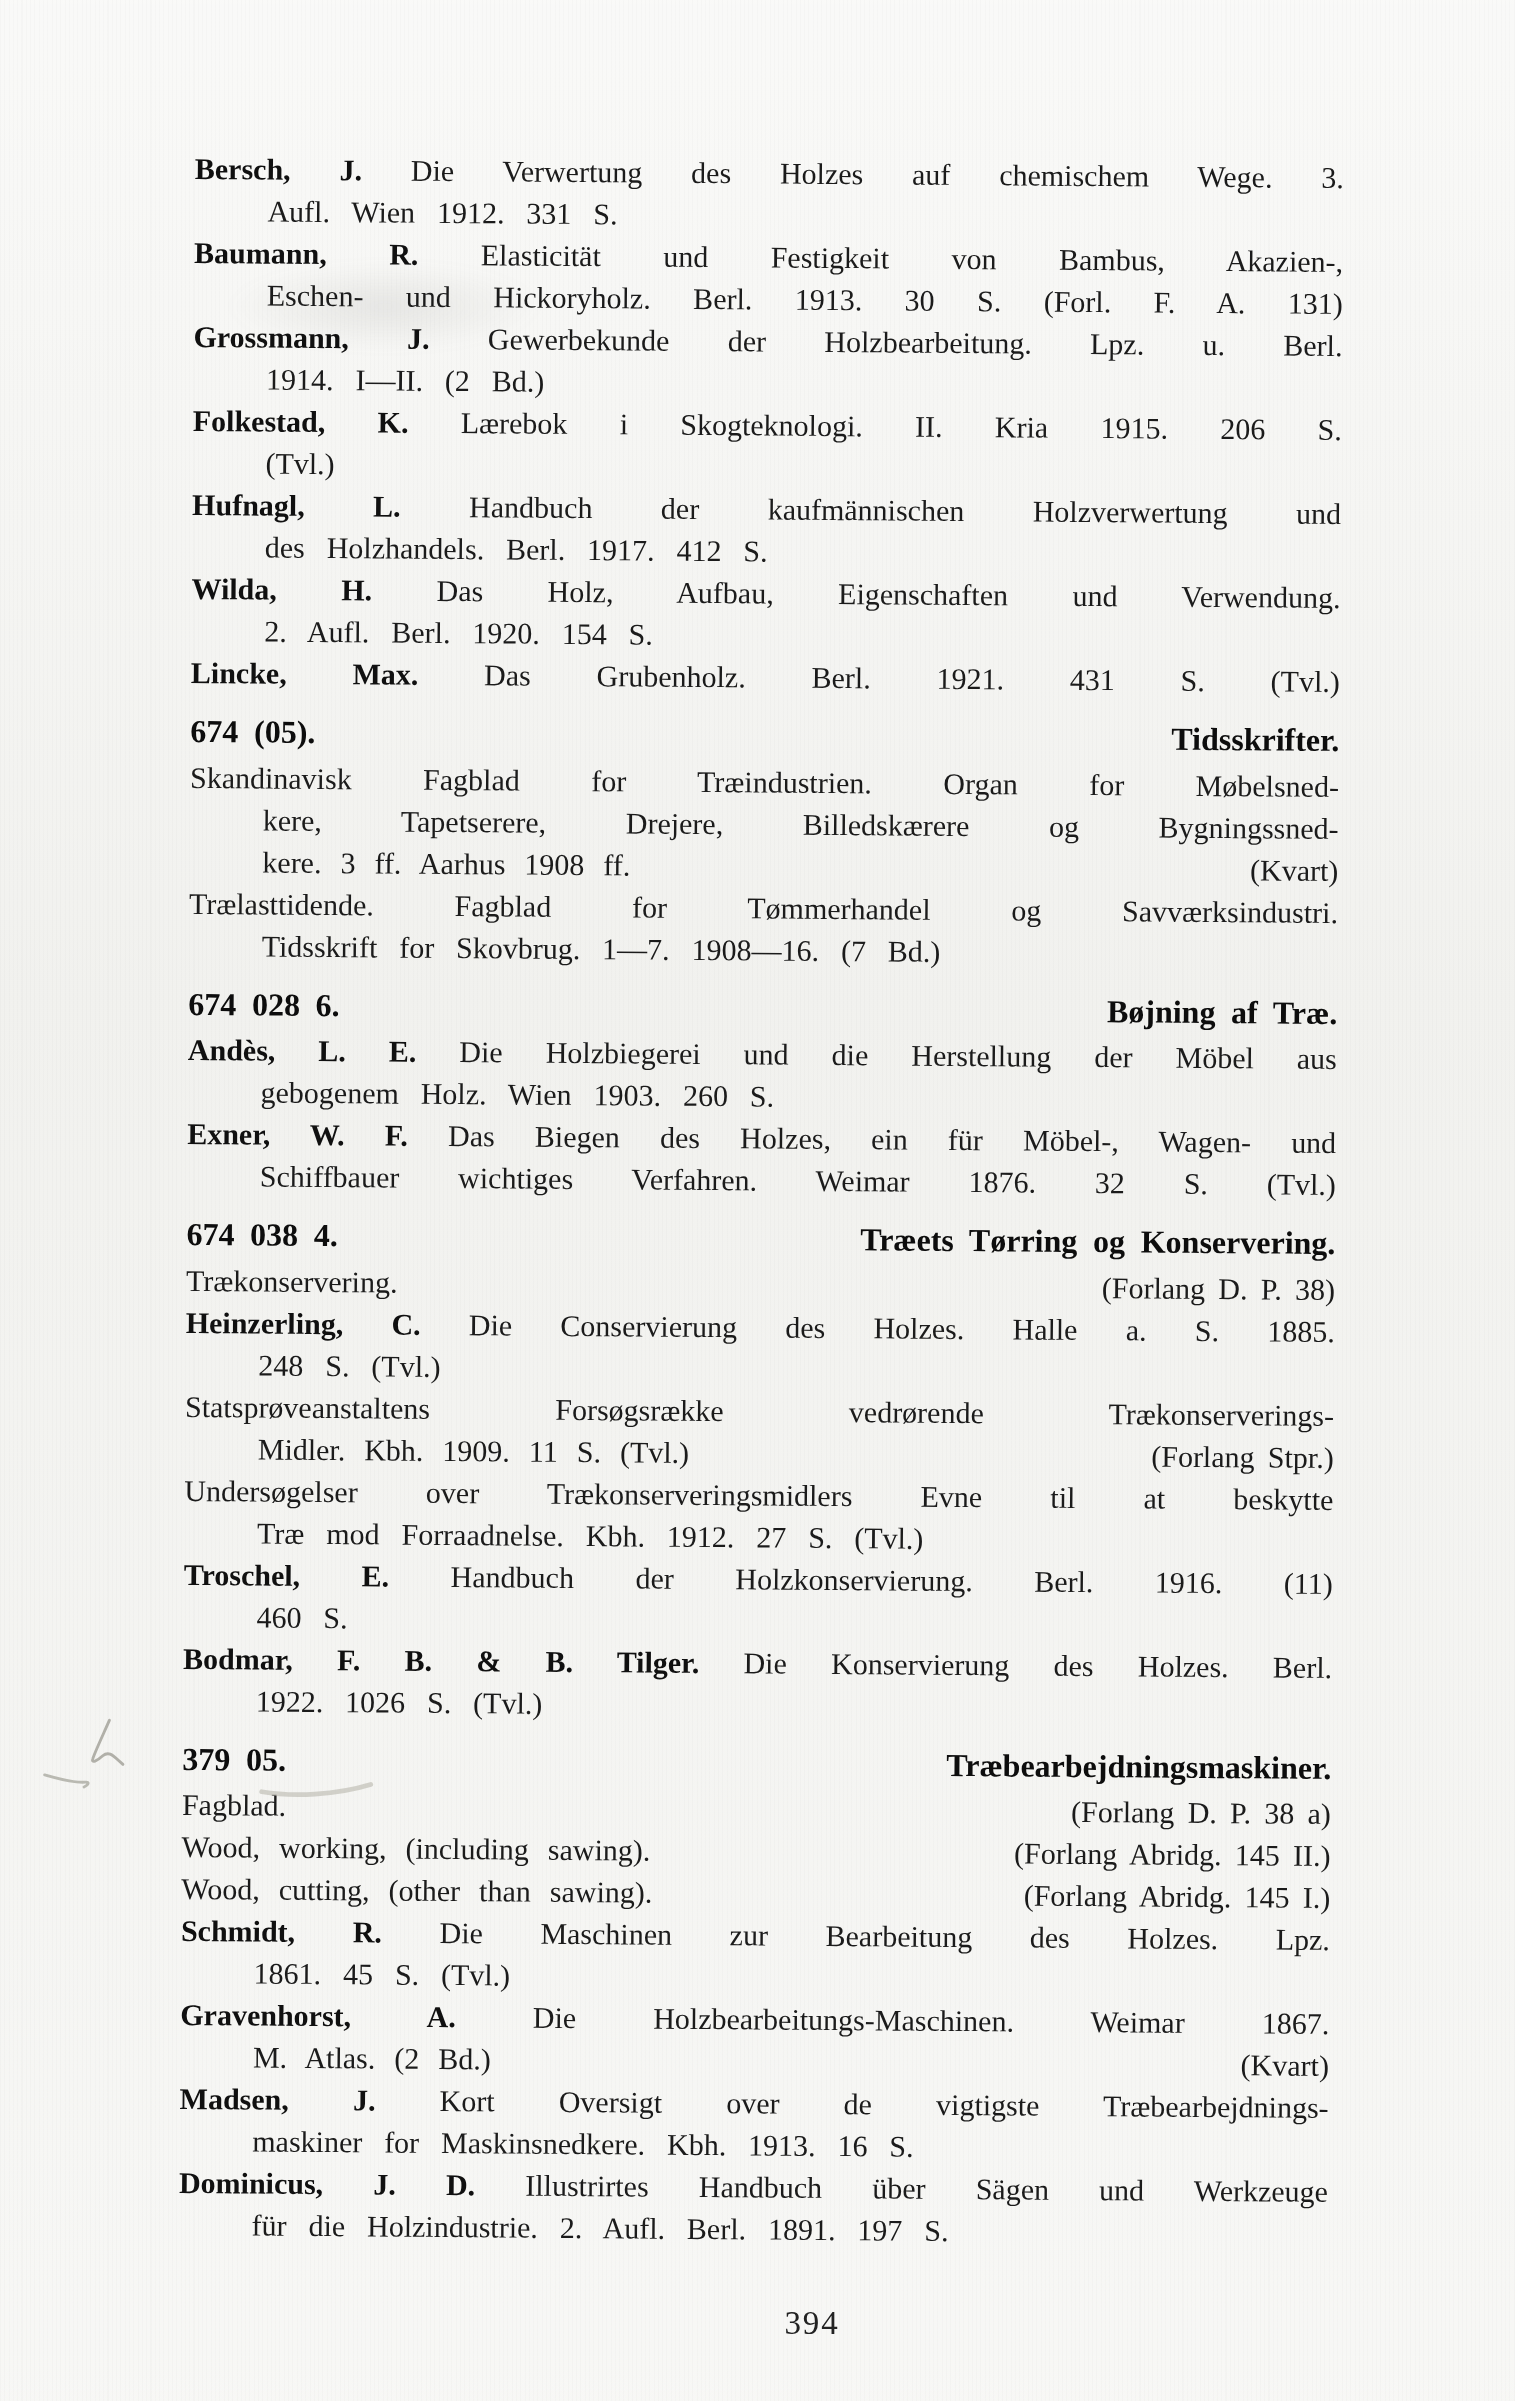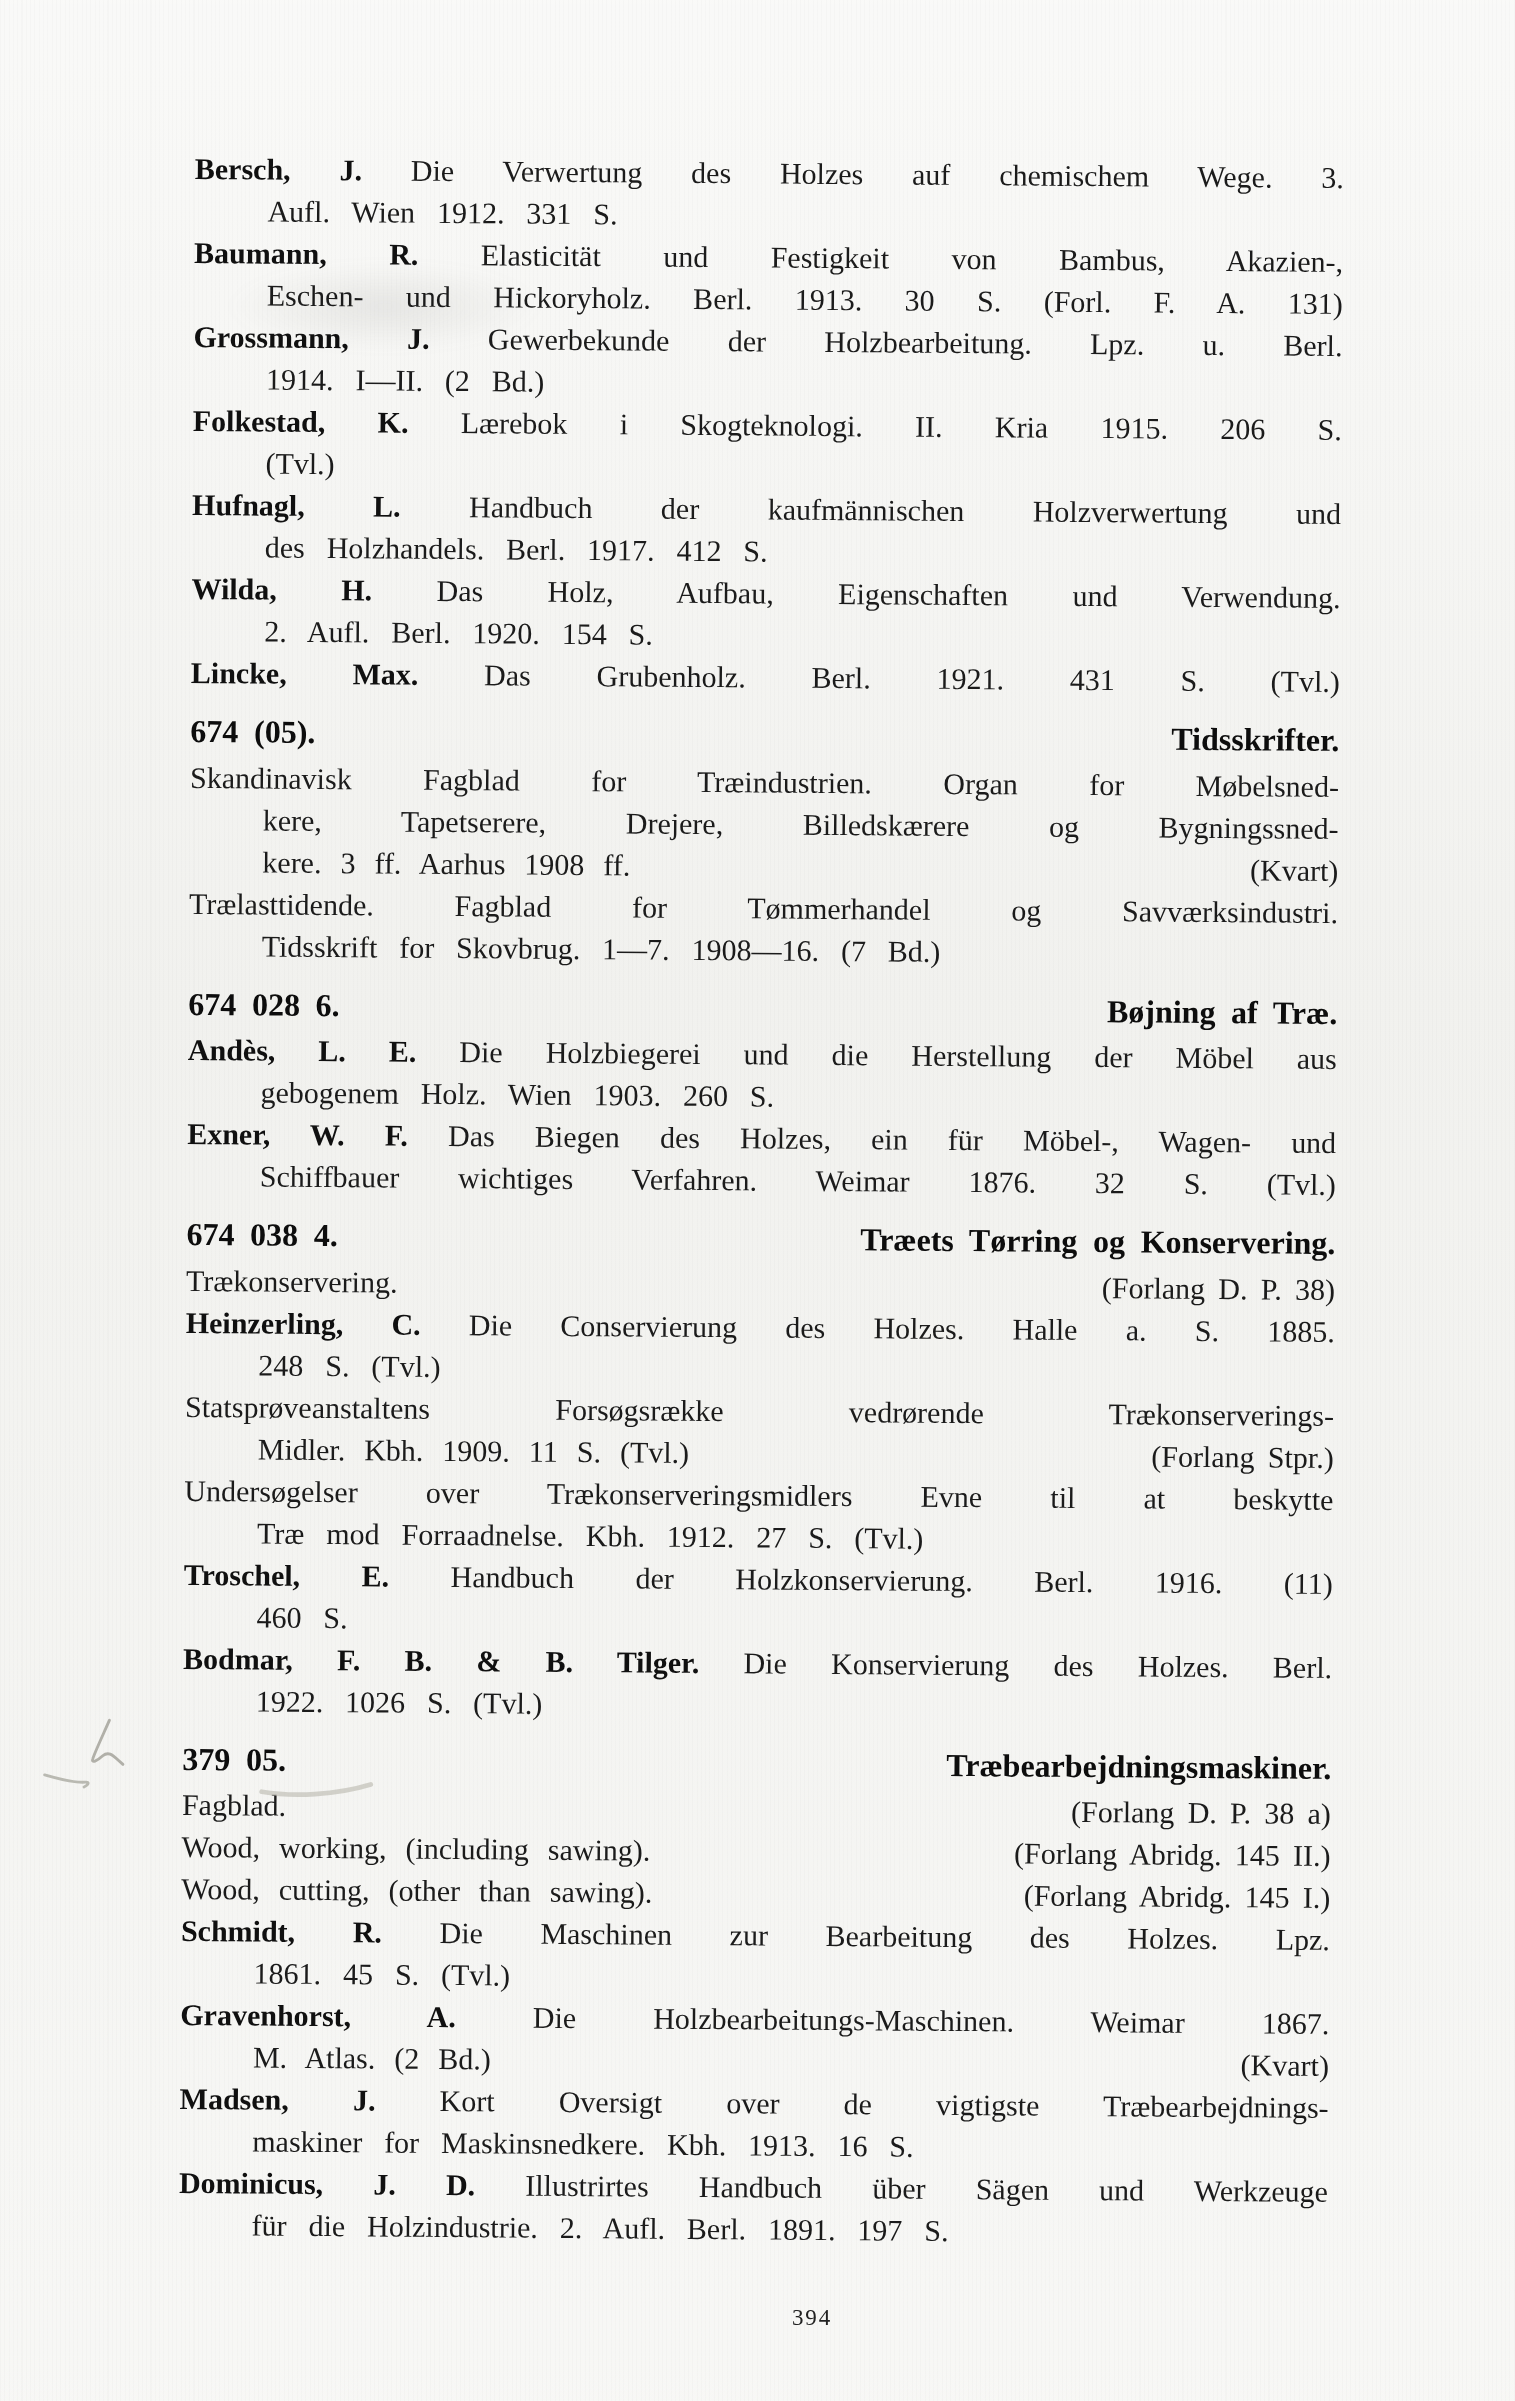--- a/index.html
+++ b/index.html
@@ -36,21 +36,21 @@
   .flexline{display:flex;justify-content:space-between;align-items:baseline;}
   .flexline .lt{white-space:nowrap;word-spacing:11.5px;}
   .flexline .rt{white-space:nowrap;word-spacing:5.8px;}
   .heading{
     display:flex;justify-content:space-between;align-items:baseline;
     font-weight:bold;font-size:32px;color:#0d0d0d;
     word-spacing:7.7px;margin-bottom:4.3px;
   }
   .folio{
     position:absolute;left:735px;top:2305px;width:154px;
-    text-align:center;font-size:23px;color:#222;letter-spacing:1.9px;
+    text-align:center;font-size:33px;color:#222;letter-spacing:1.9px;
   }
   .pencil{position:absolute;left:0;top:0;pointer-events:none;}
 </style>
 </head>
 <body>
 
 <div class="paper-texture"></div>
 <div class="smudge"></div>
 
 <div id="content">

